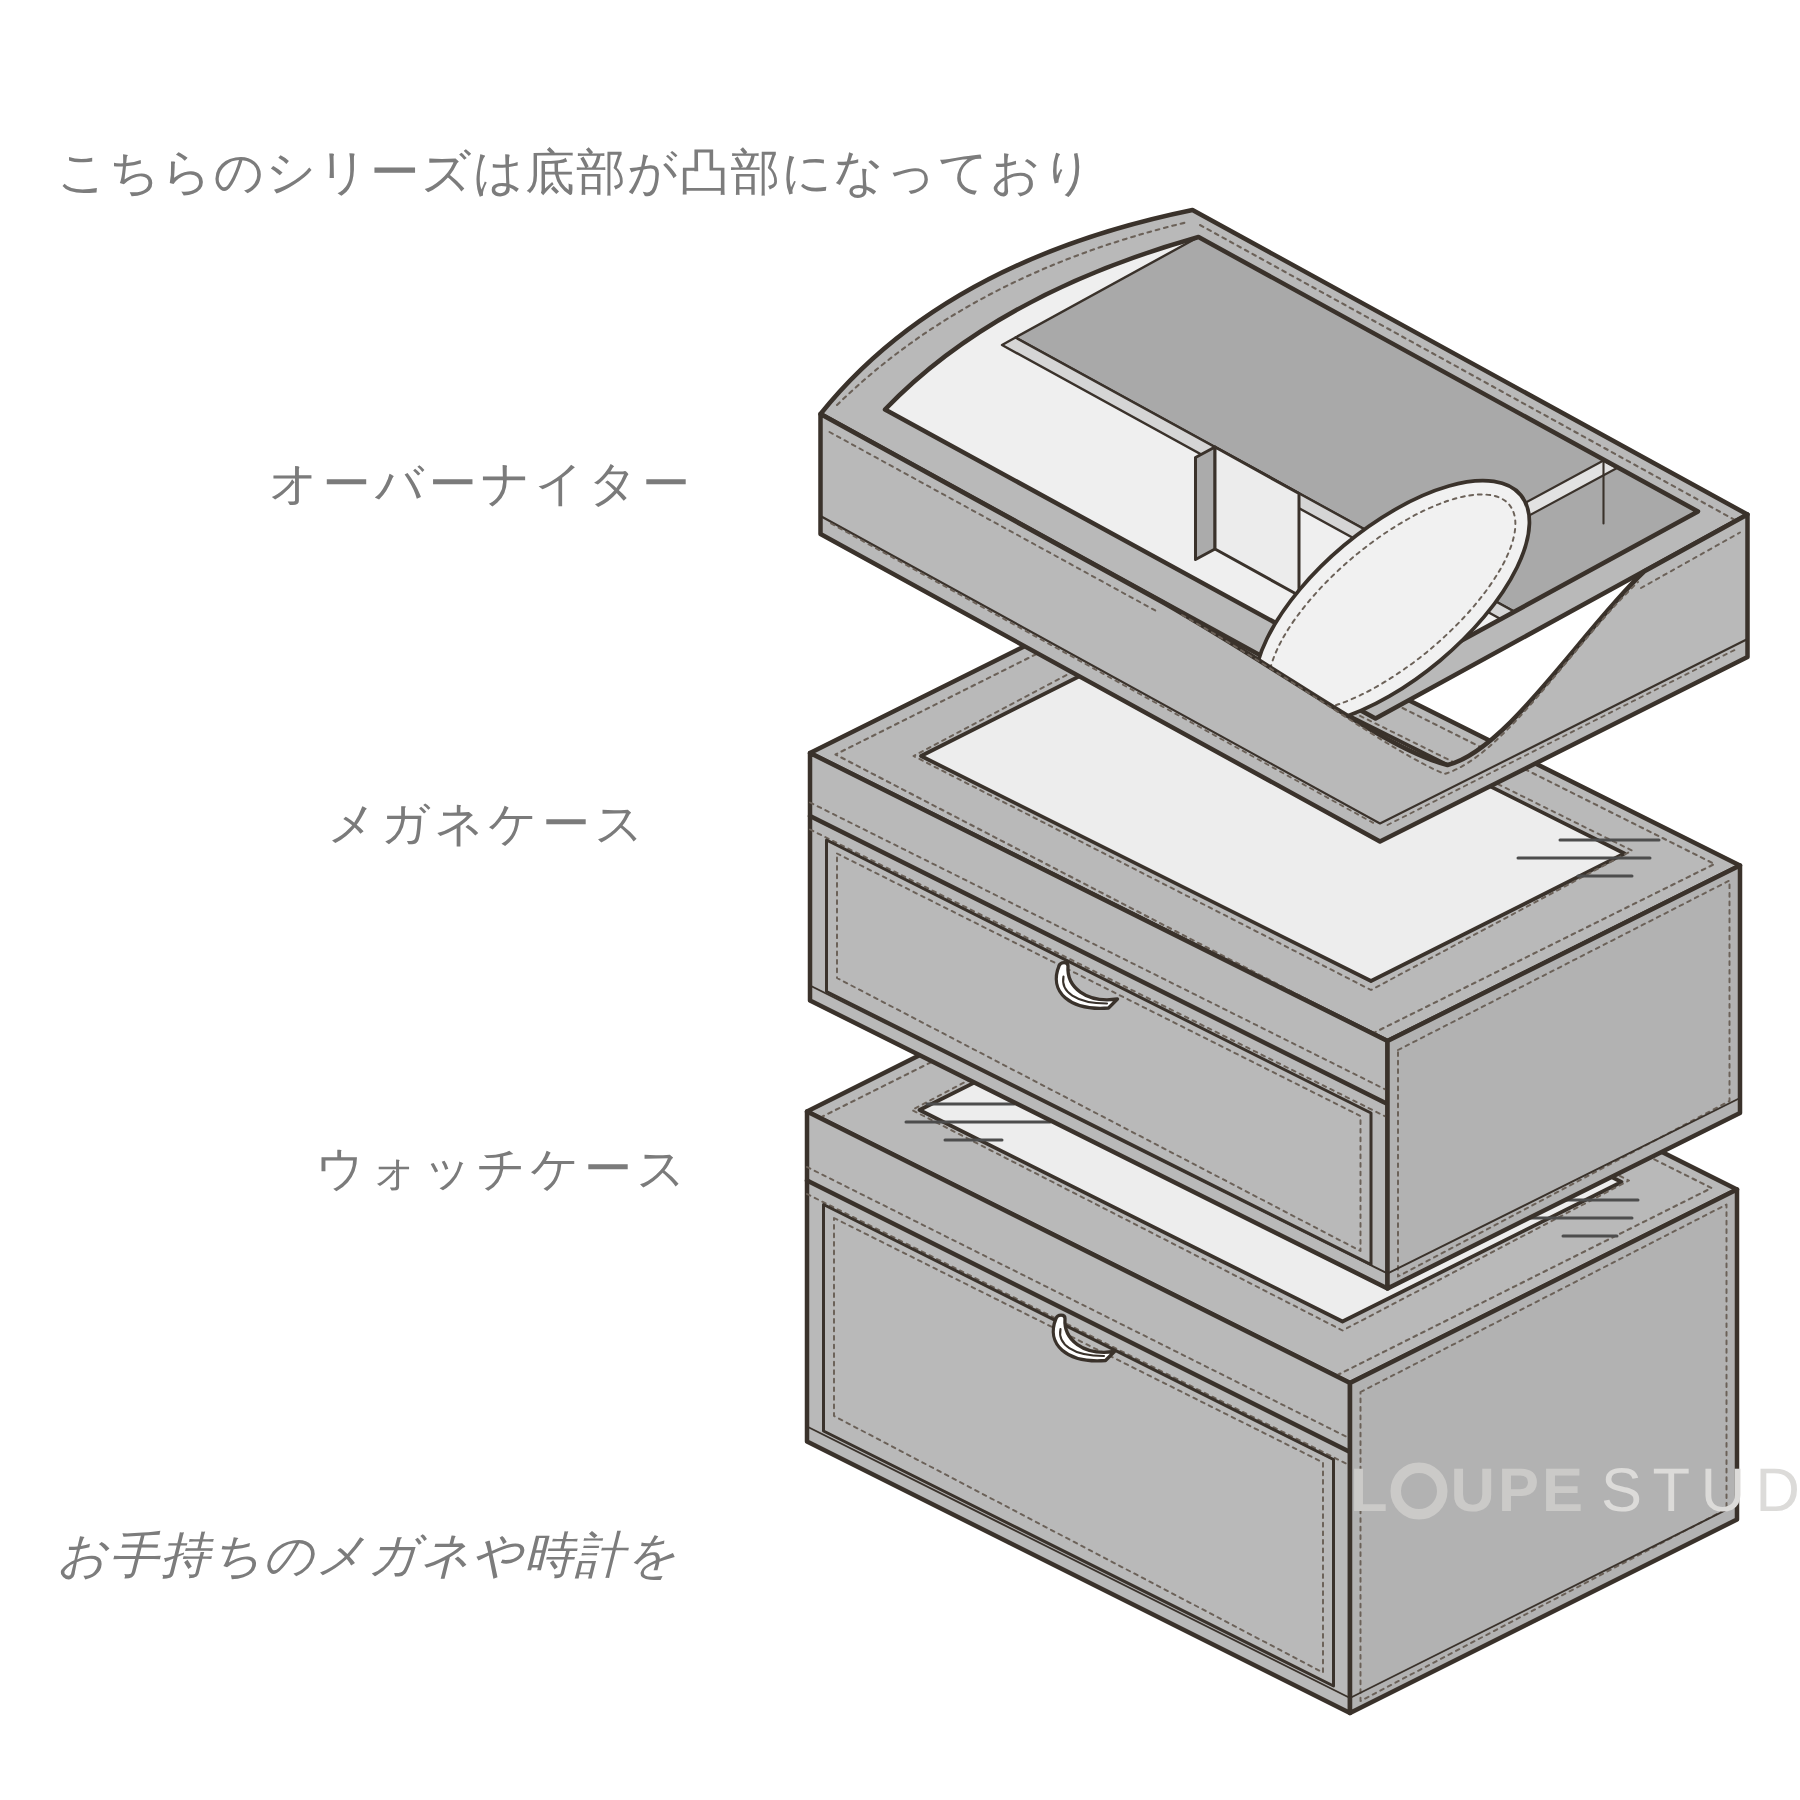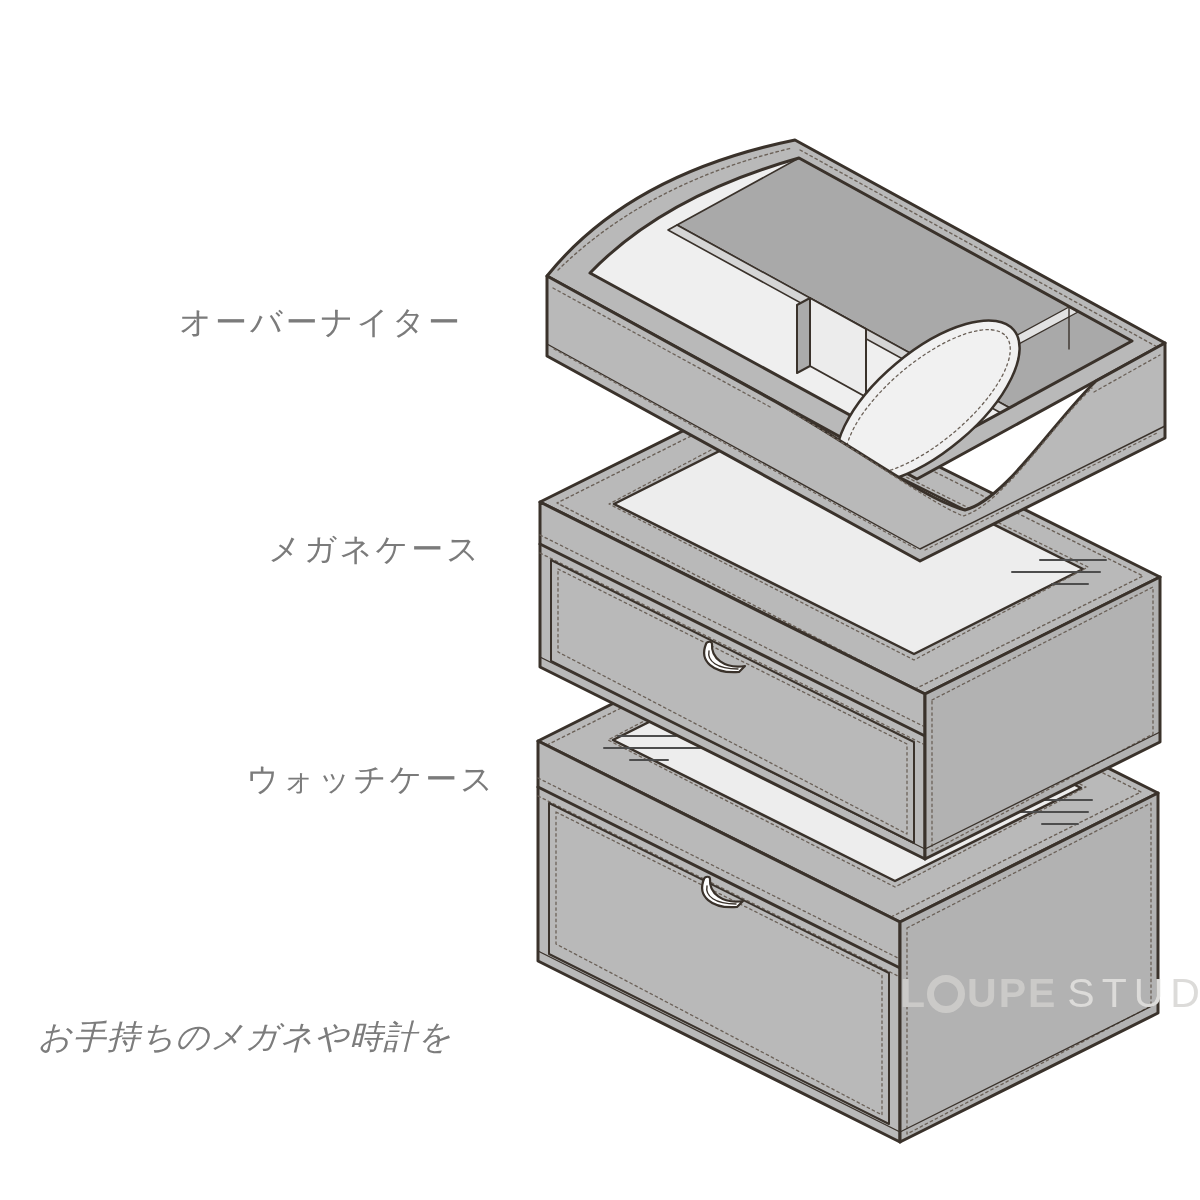--- a/index.html
+++ b/index.html
@@ -5,38 +5,39 @@
   html,body{margin:0;padding:0;}
   body{
     width:1200px;height:1200px;position:relative;background:#ffffff;
     font-family:"Liberation Sans","DejaVu Sans",sans-serif;overflow:hidden;
   }
   .jp{position:absolute;color:#7c7c7c;letter-spacing:1px;white-space:nowrap;}
   .intro{left:38px;top:80px;font-size:33px;line-height:70px;}
   .outro{left:38px;top:1002px;font-size:33px;line-height:70px;font-style:italic;}
   .part-label{position:absolute;color:#7b7b7b;font-size:32px;letter-spacing:3px;white-space:nowrap;}
   #label-overnighter{top:301px;right:737px;}
-  #label-glasses{top:528px;right:718px;}
-  #label-watch{top:758px;right:704px;}
+  #label-glasses{top:528px;right:768px;}
+  #label-watch{top:758px;right:740px;}
   #illustration{position:absolute;left:0;top:0;width:1200px;height:1200px;}
   .watermark{
     position:absolute;left:900px;top:970px;z-index:5;
     font-size:41px;font-weight:bold;color:#cbcac8;letter-spacing:2px;
     display:flex;align-items:center;white-space:nowrap;
   }
   .watermark .ring{
     display:inline-block;width:24px;height:24px;border:7px solid #cbcac8;
     border-radius:50%;margin:0 2px 0 0;box-sizing:content-box;
   }
   .watermark .studio{font-weight:300;color:#dcdbd9;letter-spacing:7px;margin-left:10px;}
 </style>
 </head>
 <body>
 
 <div class="jp intro">
+  <div>こちらのシリーズは底部が凸部になっており</div>
 </div>
 
 <div class="part-label" id="label-overnighter">オーバーナイター</div>
 <div class="part-label" id="label-glasses">メガネケース</div>
 <div class="part-label" id="label-watch">ウォッチケース</div>
 
 <div class="jp outro">
   <div>お手持ちのメガネや時計を</div>
 </div>
 

